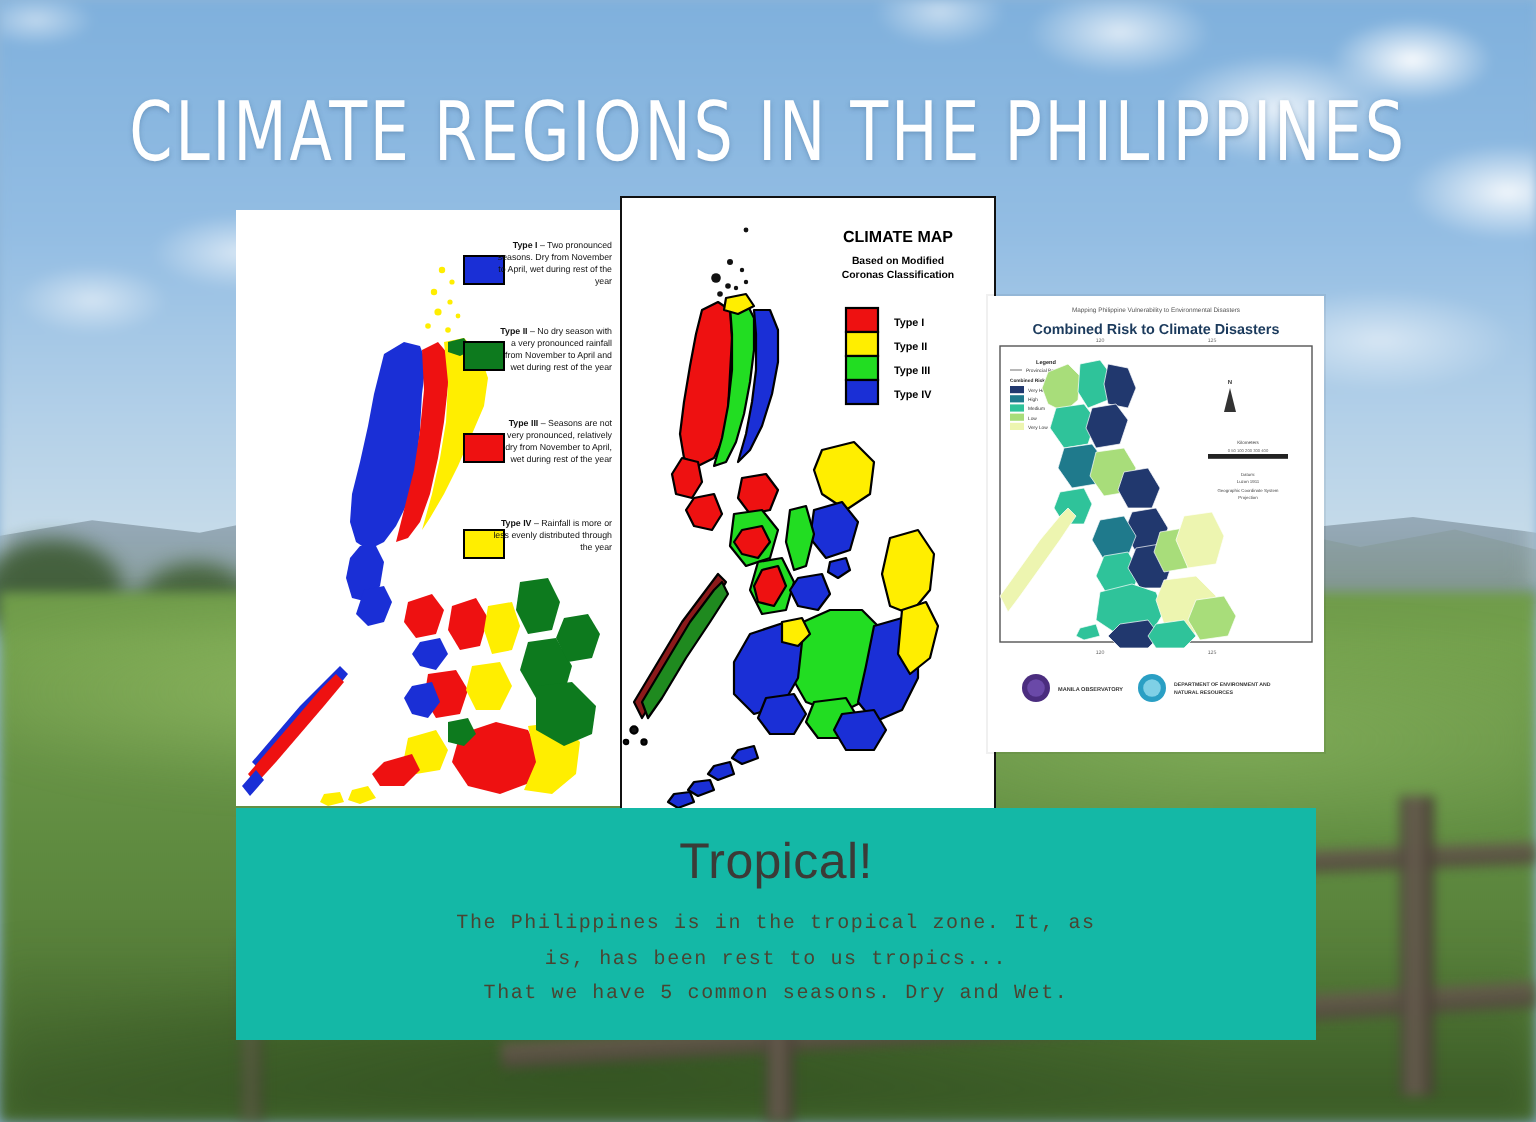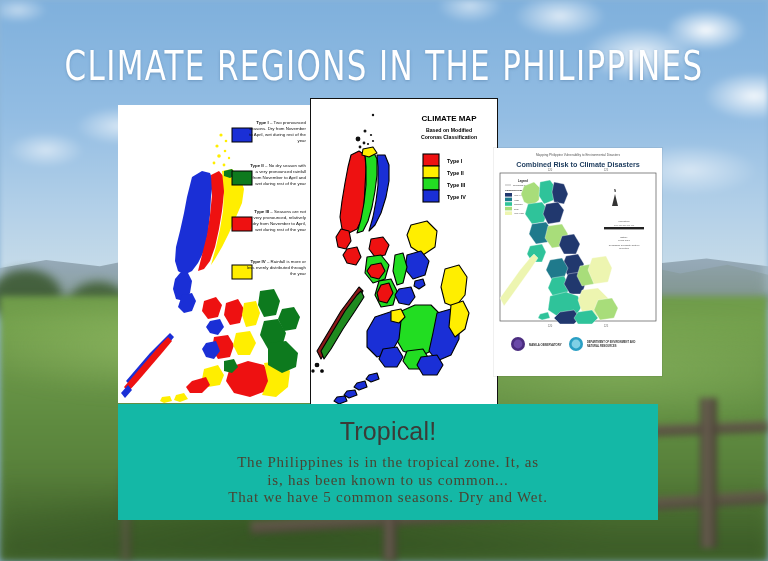--- a/index.html
+++ b/index.html
@@ -95,22 +95,22 @@
     background:#14b8a6;
   }
   .yb-head{
     text-align:center;color:#3b3b37;
     font-family:"Liberation Sans","DejaVu Sans",sans-serif;
     font-weight:400;font-size:25px;line-height:28px;
     padding-top:13px;letter-spacing:.2px;
   }
   .yb-body{
     text-align:center;color:#4a4432;
-    font-family:Liberation Serif, serif;
-    font-size:15px;line-height:17.5px;letter-spacing:.8px;
+    font-family:Liberation Mono, monospace;
+    font-size:10px;line-height:17.5px;letter-spacing:.8px;
     padding-top:9px;
   }
   .yb-body div{white-space:pre;}
 
   
 </style>
 </head>
 <body>
 
 <div id="slide">
@@ -372,18 +372,18 @@
         <text x="93" y="195" font-family="Liberation Sans, sans-serif" font-size="2.6" font-weight="bold" fill="#333">DEPARTMENT OF ENVIRONMENT AND</text>
         <text x="93" y="199" font-family="Liberation Sans, sans-serif" font-size="2.6" font-weight="bold" fill="#333">NATURAL RESOURCES</text>
       </g>
     </svg>
   </div>
 
   <div id="yellow-box">
     <div class="yb-head">Tropical!</div>
     <div class="yb-body">
       <div>The Philippines is in the tropical zone. It, as</div>
-      <div>is, has been known to us common...</div>
+      <div>is, has been rest to us tropics...</div>
       <div>That we have 5 common seasons. Dry and Wet.</div>
     </div>
   </div>
 
 </div>
 
 </body></html>

